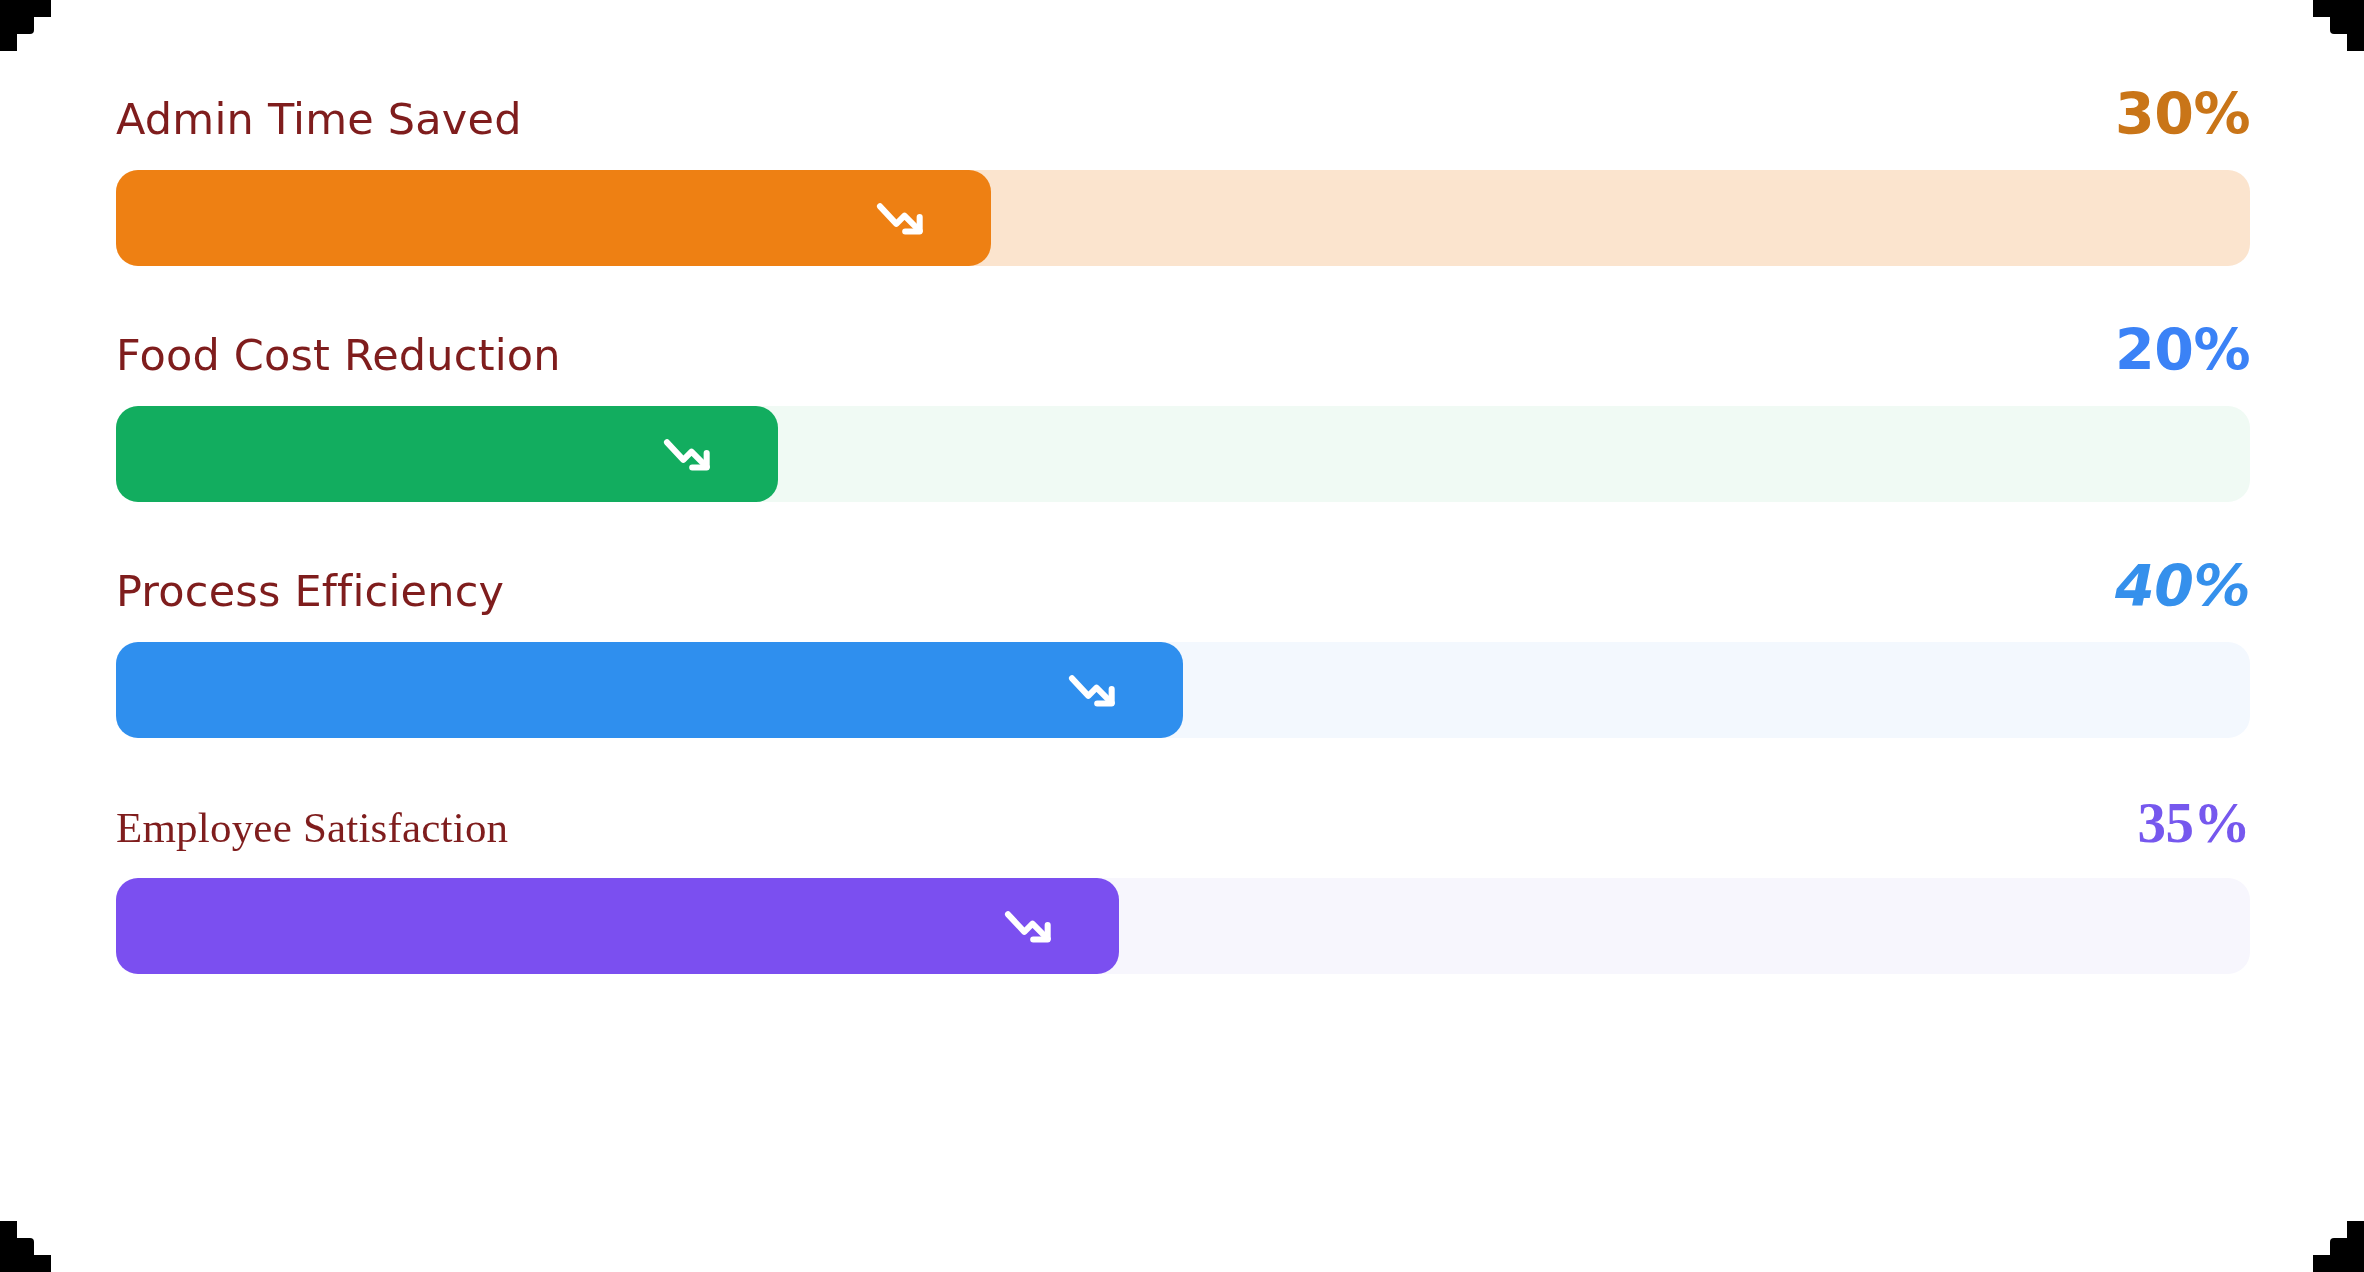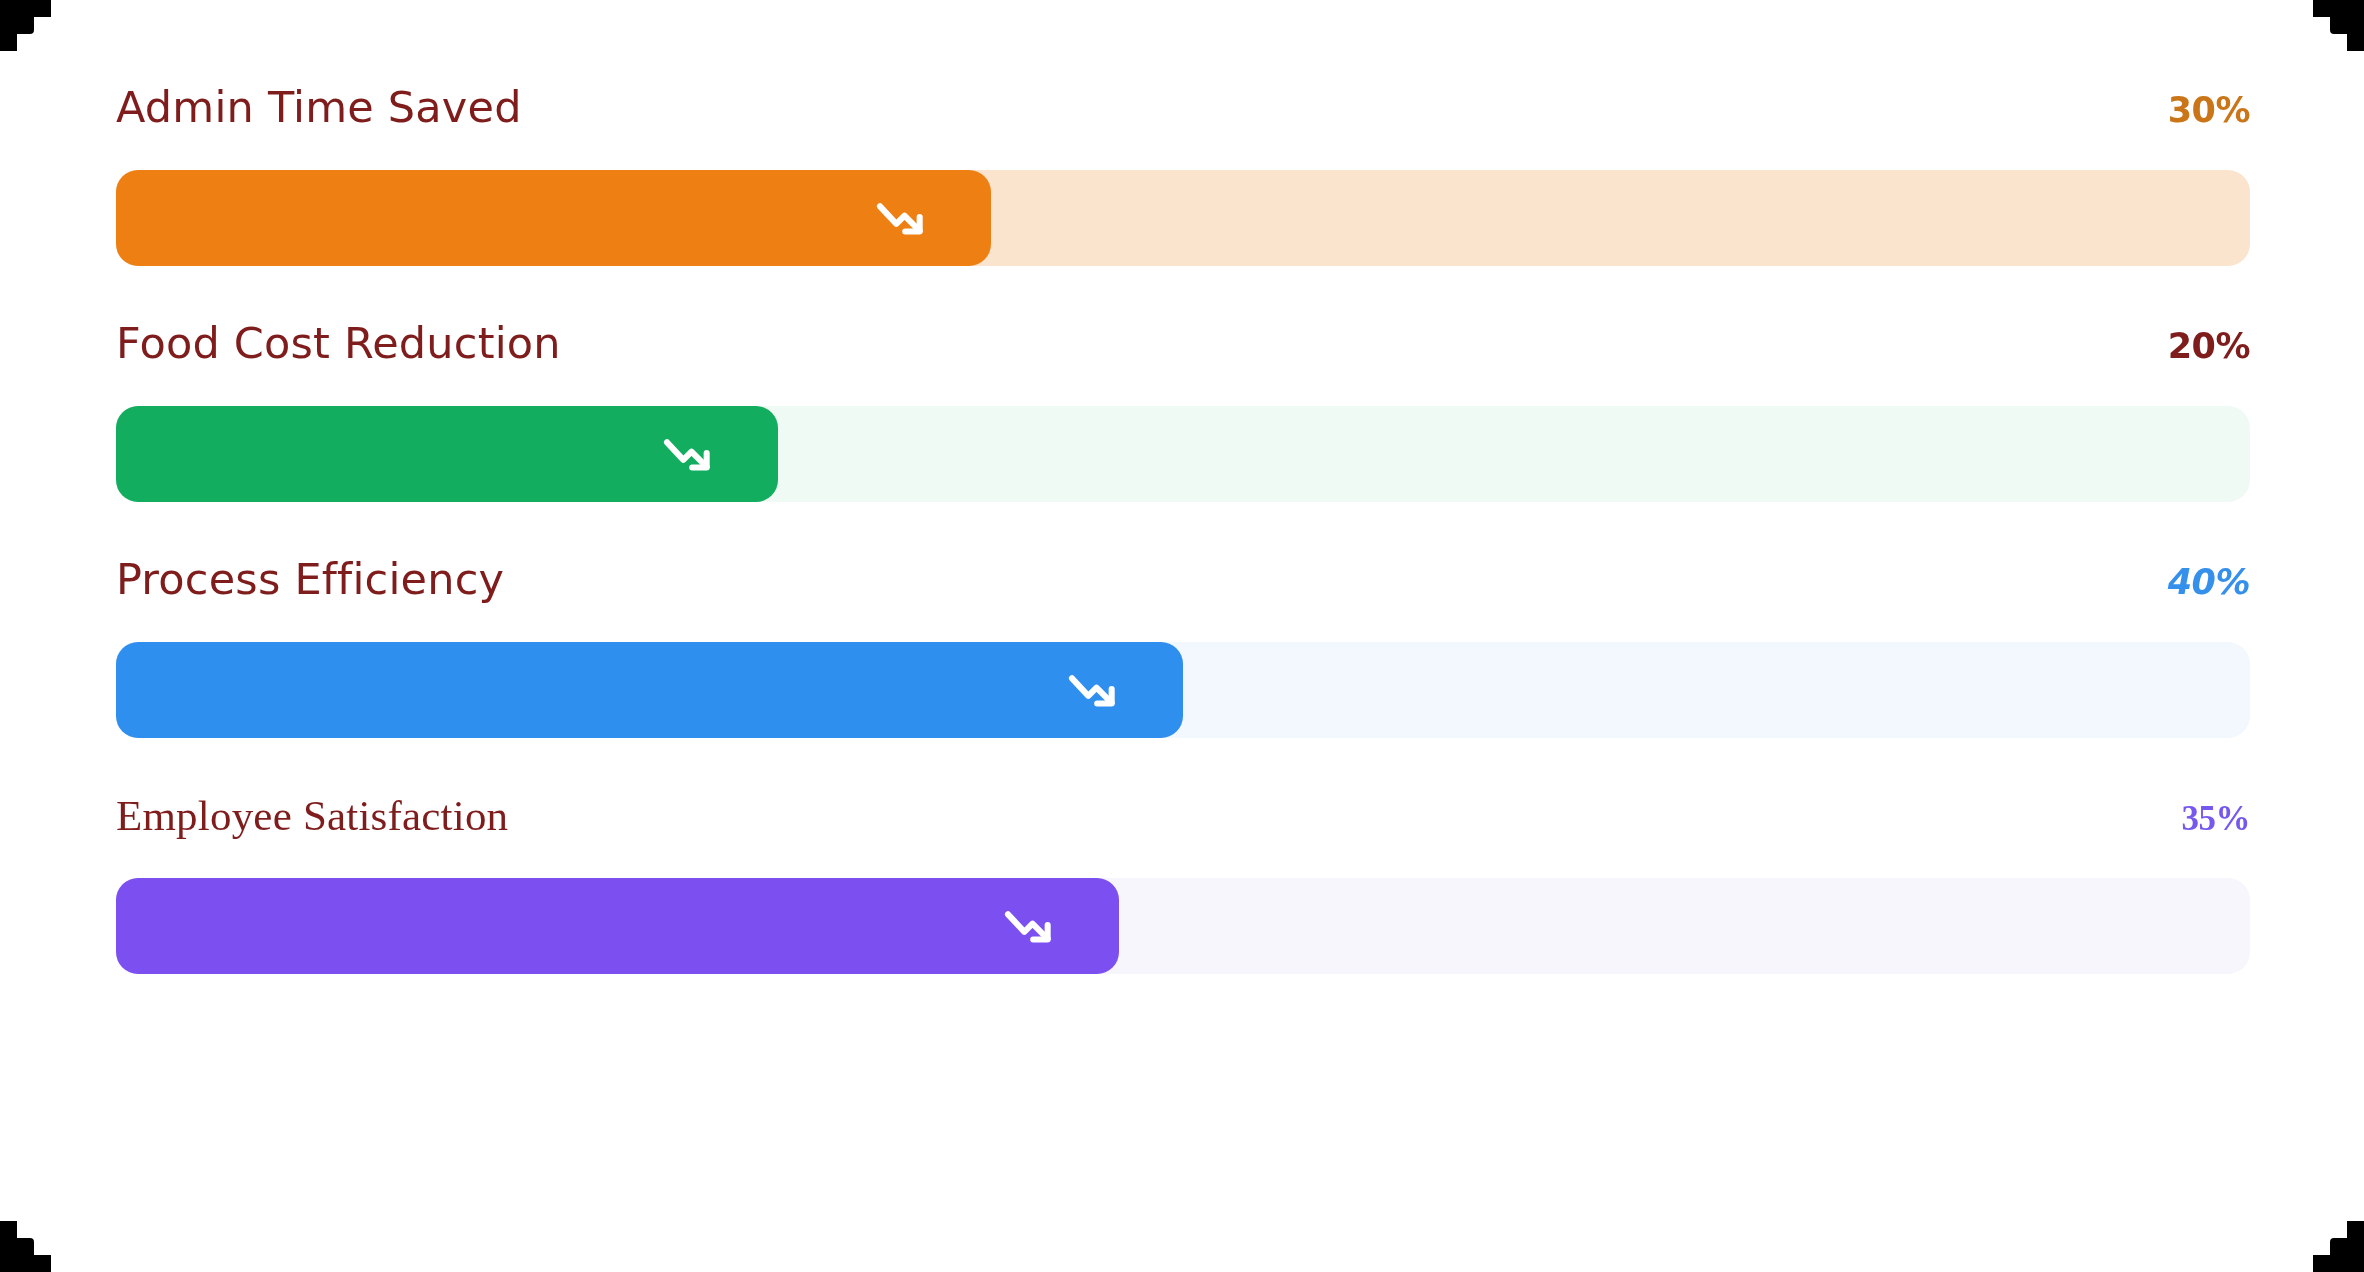--- a/index.html
+++ b/index.html
@@ -63,21 +63,21 @@
   .metric-label {
     font-size: 43px;
     font-weight: 400;
     color: #7f1d1d;
     letter-spacing: 0.2px;
     white-space: nowrap;
     line-height: 1;
   }
 
   .metric-value {
-    font-size: 35px;
+    font-size: 57px;
     font-weight: 700;
     letter-spacing: -0.5px;
     white-space: nowrap;
     line-height: 1;
   }
 
   .bar-track {
     position: relative;
     width: 100%;
     height: 96px;
@@ -151,21 +151,21 @@
               <polyline points="3,7 10,14.5 13.5,11 20,17.5"></polyline>
               <polyline points="20,11.6 20,17.8 13.8,17.8"></polyline>
             </svg>
           </div>
         </div>
       </div>
 
       <div class="metric-row">
         <div class="metric-head">
           <span class="metric-label">Food Cost Reduction</span>
-          <span class="metric-value" style="color: #7f1d1d;">20%</span>
+          <span class="metric-value" style="color: #3b82f6;">20%</span>
         </div>
         <div class="bar-track" style="background: rgb(240, 250, 244);">
           <div class="bar-fill" style="background: rgb(18, 173, 95); width: 31%;">
             <svg class="trend-icon" viewBox="0 0 24 24" fill="none" stroke="#FFFFFF" stroke-width="2.6" stroke-linecap="round" stroke-linejoin="round">
               <polyline points="3,7 10,14.5 13.5,11 20,17.5"></polyline>
               <polyline points="20,11.6 20,17.8 13.8,17.8"></polyline>
             </svg>
           </div>
         </div>
       </div>

